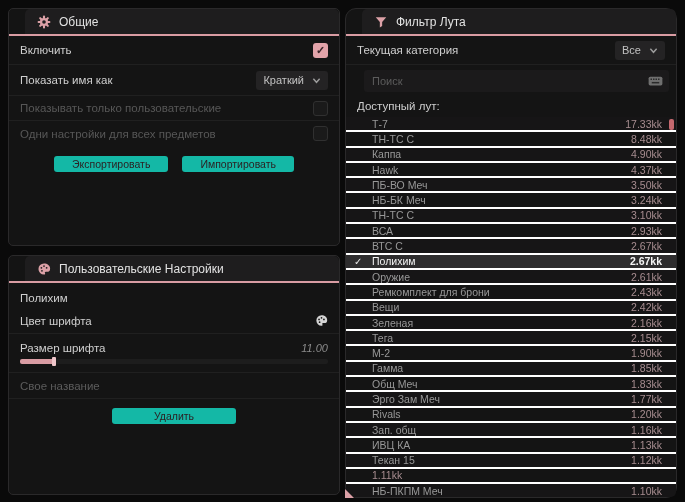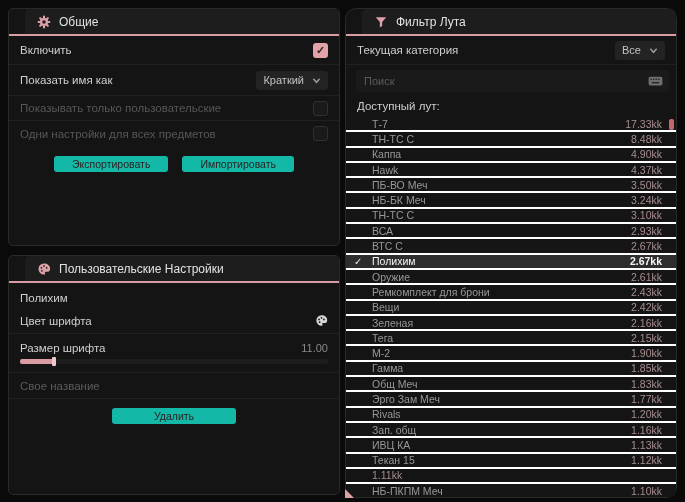--- a/index.html
+++ b/index.html
@@ -59,39 +59,39 @@
   .row-enable { height:29px;text-align:right; }
   .row-showname { height:31px; }
   .row-dim { height:25px; }
   .btnrow { display:flex; justify-content:center; gap:14px; margin-top:10px; }
 
   
   .win-custom { left:8px; top:255px; width:332px; height:240px; }
   .itemname { padding:9px 11px 4px 11px; color:#d0d0d0; }
   .row-fontcolor { height:26px;text-align:center; }
   .row-fontsize { height:22px; border-bottom:none; padding-top:6px; }
-  .fs-value { color:#8a8a8a; font-size:11px; }
+  .fs-value { color:#8a8a8a; font-size:11px;font-style:italic; }
   .sliderwrap { padding:3px 11px 8px 11px; border-bottom:1px solid #202020; }
   .slider-track { position:relative; width:100%; height:5px; background:#1d1d1d; border-radius:2px; }
   .slider-fill { position:absolute; left:0; top:0; height:5px; width:34px; background:#d99ca3; border-radius:2px; }
   .slider-handle { position:absolute; left:32px; top:-2px; width:4px; height:9px; background:#efc6ca; border-radius:1px; }
   .row-customname { height:26px; }
   .txtinput {
     background:transparent; border:none; outline:none; width:100%;
     font-family:"Liberation Sans", sans-serif; font-size:11.5px; color:#cfcfcf;
   }
   .txtinput::placeholder { color:#5c5c5c; opacity:1; }
   .delrow { display:flex; justify-content:center; margin-top:9px; }
   .delbtn { padding:0 42px; }
 
   
   .win-filter { left:345px; top:8px; width:332px; height:490px;border-radius:11px; }
   .row-category { height:29px; }
   .searchrow {
-    margin:5px 7px 4px 10px; height:22px; background:#1b1a1b; border-radius:3px;
+    margin:5px 7px 4px 18px; height:22px; background:#1b1a1b; border-radius:3px;
     display:flex; align-items:center; padding:0 6px 0 8px; gap:6px;
   }
   .searchrow .txtinput { font-size:11px; }
   .availlbl { padding:4px 11px 5px 11px; color:#cfcfcf; }
   .lootlist { position:relative; }
   .loot-row {
     display:flex; align-items:center; height:15.3px;
     padding:0 14px 0 26px; position:relative;
     border-bottom:2px solid #ffffff; font-size:10.5px;
   }

